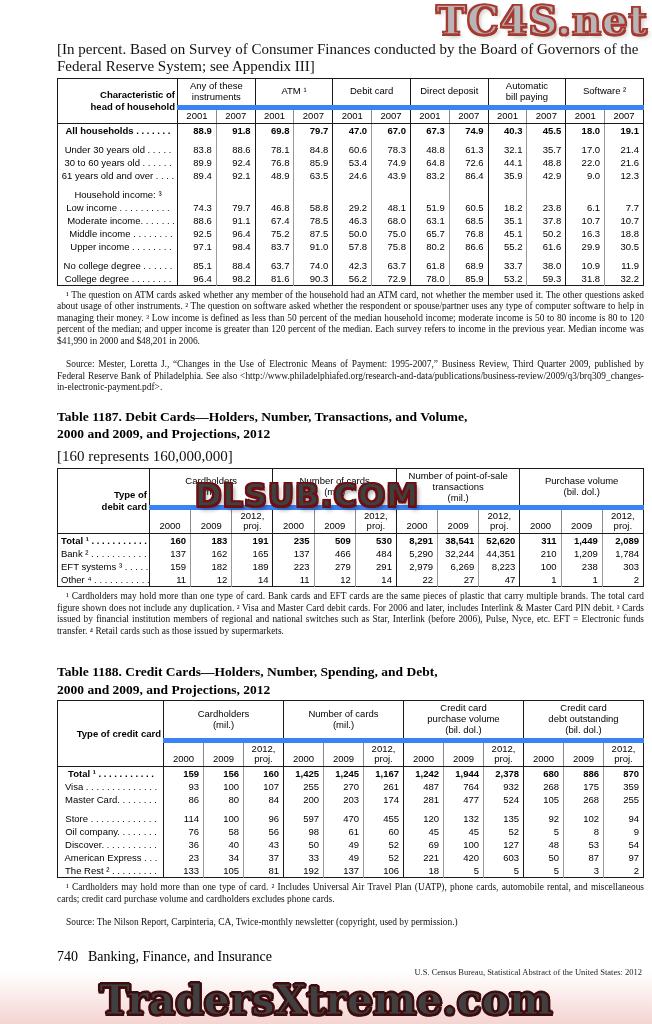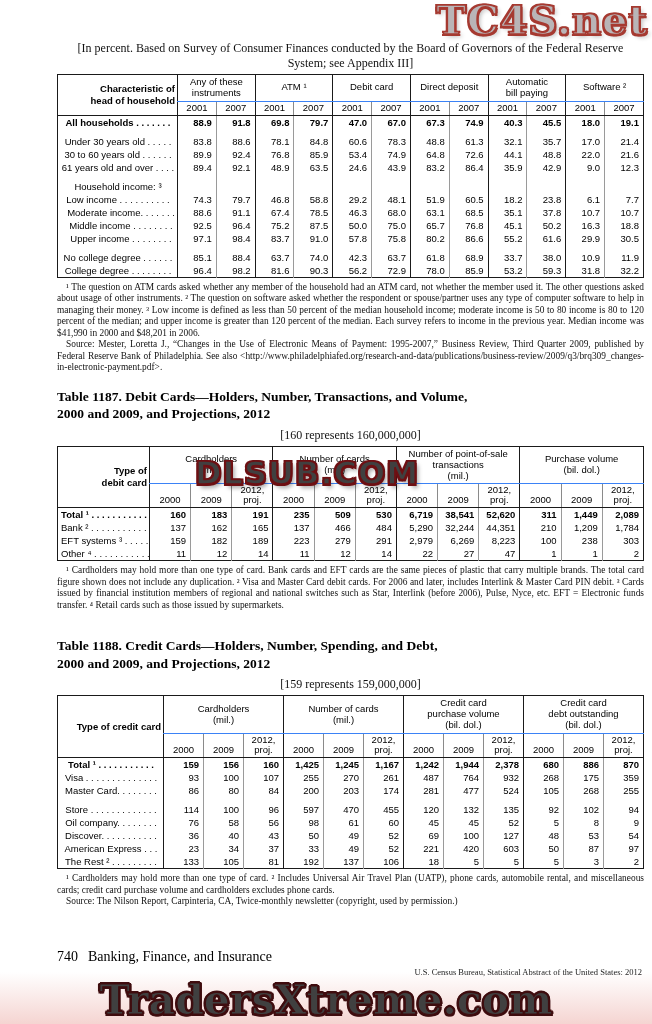--- a/index.html
+++ b/index.html
@@ -39,40 +39,40 @@
   }
 
   
   .sec-1186 { padding-top:36px; }
   .sec-1187 { padding-top:14px; }
   .sec-1188 { padding-top:26px; }
   .tbl-title {
     font-family:"Liberation Serif", serif; font-weight:bold; font-size:13.5px;
     line-height:1.3; white-space:pre-line; color:#000;
   }
-  .bracket-note { font-size:12px; margin:5px 0 3px; color:#111;text-align:center; }
+  .bracket-note { font-size:15px; margin:5px 0 3px; color:#111; }
 
   
   table.stat-table {
     border-collapse:collapse; table-layout:fixed; width:100%;
     border:1px solid #1a1a1a;
     font-family:"Liberation Sans", sans-serif; font-size:9.5px; color:#000;
   }
   .stat-table th, .stat-table td { padding:1px 2px; }
   th.stub-h {
     text-align:right; vertical-align:middle; font-weight:bold;
     white-space:pre-line; line-height:1.25; border-bottom:1px solid #1a1a1a;
   }
   #tbl-1186 th.stub-h { width:120px; }
   #tbl-1187 th.stub-h { width:92px; }
   #tbl-1188 th.stub-h { width:106px; }
   th.grp {
     font-weight:normal; text-align:center; vertical-align:middle;
     white-space:pre-line; line-height:1.15;
-    border-left:1px solid #1a1a1a; border-bottom:1px solid #3b82f6; padding:2px 1px;
+    border-left:1px solid #1a1a1a; border-bottom:5px solid #3b82f6; padding:2px 1px;
   }
   th.yr {
     font-weight:normal; text-align:center; vertical-align:bottom;
     white-space:pre-line; line-height:1.05;
     border-left:1px solid #8a8a8a; border-bottom:1px solid #1a1a1a; padding:1px 1px 2px;
   }
   th.yr.grp-start { border-left:1px solid #1a1a1a; }
   td.lbl {
     text-align:center; padding-left:3px; white-space:nowrap; overflow:hidden;
   }
@@ -85,21 +85,21 @@
   tr.bold td { font-weight:bold; }
   tr.gap td { padding-top:7px; }
 
   .tbl-wrap { position:relative; margin-top:2px; }
 
   
   .footnote {
     margin-top:4px; font-size:9.4px; line-height:1.22; text-align:justify;
     text-indent:9px; color:#111; overflow-wrap:anywhere;
   }
-  .footnote.source { margin-top:0; }
+  .footnote.source { margin-top:12px; }
 
   
   .footer-line { position:absolute; left:57px; top:949px; font-size:14px; color:#000; z-index:3; }
   .footer-line .pg-num { margin-right:10px; }
   .imprint { position:absolute; right:10px; top:967px; font-size:8.5px; color:#222; z-index:3; }
 </style>
 </head>
 <body>
 
 <div class="page">
@@ -355,21 +355,21 @@
             </thead>
             <tbody>
               <tr class="bold">
                 <td class="lbl">Total ¹  . . . . . . . . . . .</td>
                 <td class="num grp-start">160</td>
                 <td class="num">183</td>
                 <td class="num">191</td>
                 <td class="num grp-start">235</td>
                 <td class="num">509</td>
                 <td class="num">530</td>
-                <td class="num grp-start">6,719</td>
+                <td class="num grp-start">8,291</td>
                 <td class="num">38,541</td>
                 <td class="num">52,620</td>
                 <td class="num grp-start">311</td>
                 <td class="num">1,449</td>
                 <td class="num">2,089</td>
               </tr>
               <tr>
                 <td class="lbl">Bank ² . . . . . . . . . . . .</td>
                 <td class="num grp-start">137</td>
                 <td class="num">162</td>
@@ -416,21 +416,20 @@
               </tr>
             </tbody>
           </table>
       </div>
       <p class="footnote">¹ Cardholders may hold more than one type of card. Bank cards and EFT cards are the same pieces of plastic that carry multiple brands. The total card figure shown does not include any duplication. ² Visa and Master Card debit cards. For 2006 and later, includes Interlink &amp; Master Card PIN debit. ³ Cards issued by financial institution members of regional and national switches such as Star, Interlink (before 2006), Pulse, Nyce, etc. EFT = Electronic funds transfer. ⁴ Retail cards such as those issued by supermarkets.</p>
     </section>
 
     <section class="sec sec-1188">
       <h2 class="tbl-title">Table 1188. Credit Cards—Holders, Number, Spending, and Debt,
 2000 and 2009, and Projections, 2012</h2>
-      <p class="bracket-note">[159 represents 159,000,000]</p>
       <div class="tbl-wrap">
         <table id="tbl-1188" class="stat-table">
             <thead>
               <tr>
                 <th rowspan="2" class="stub-h">Type of credit card</th>
                 <th colspan="3" class="grp">Cardholders
 (mil.)</th>
                 <th colspan="3" class="grp">Number of cards
 (mil.)</th>
                 <th colspan="3" class="grp">Credit card

